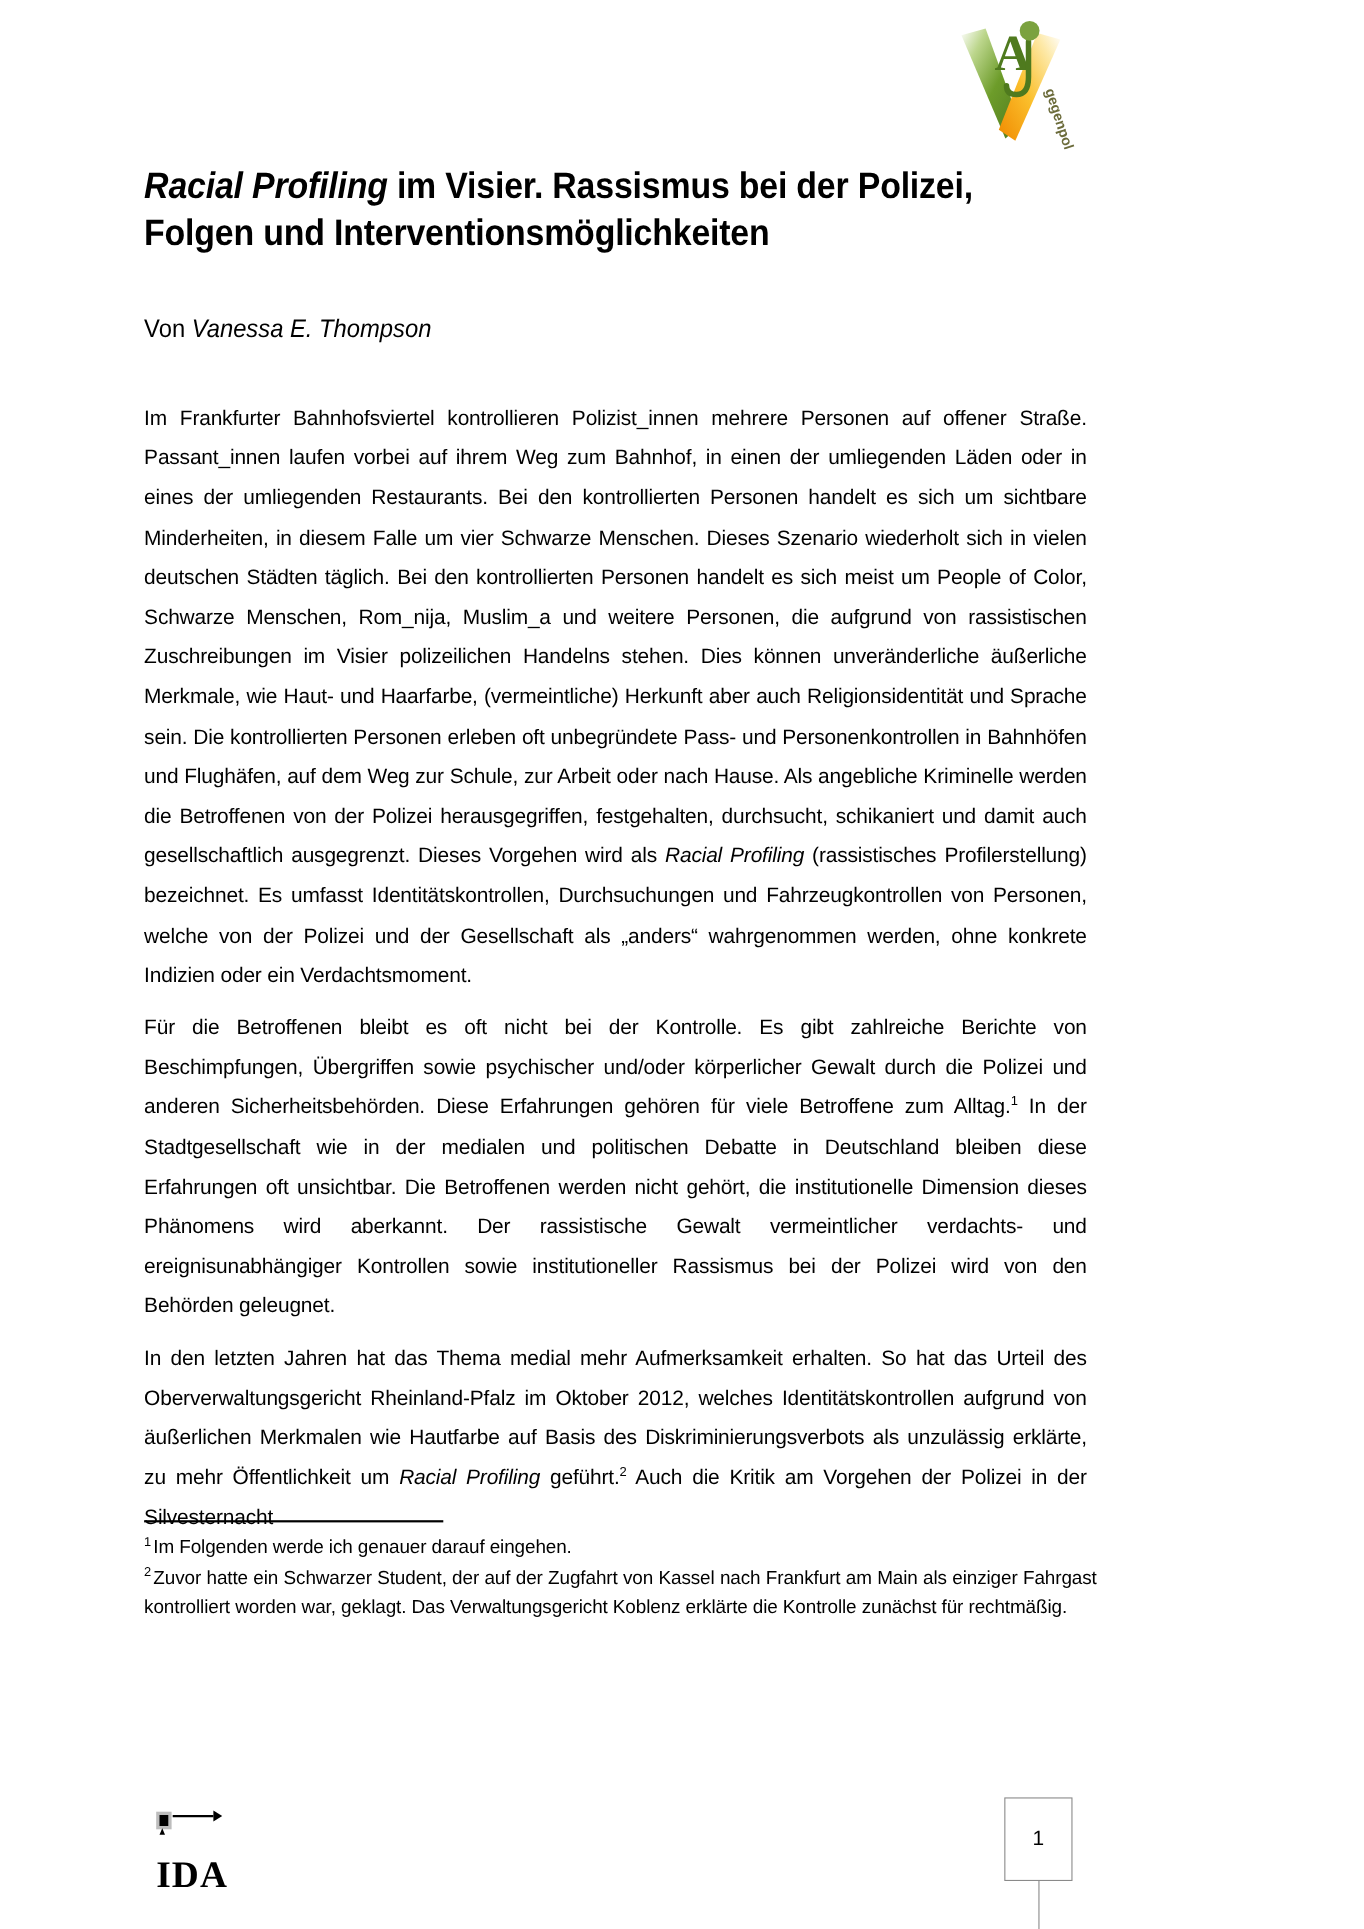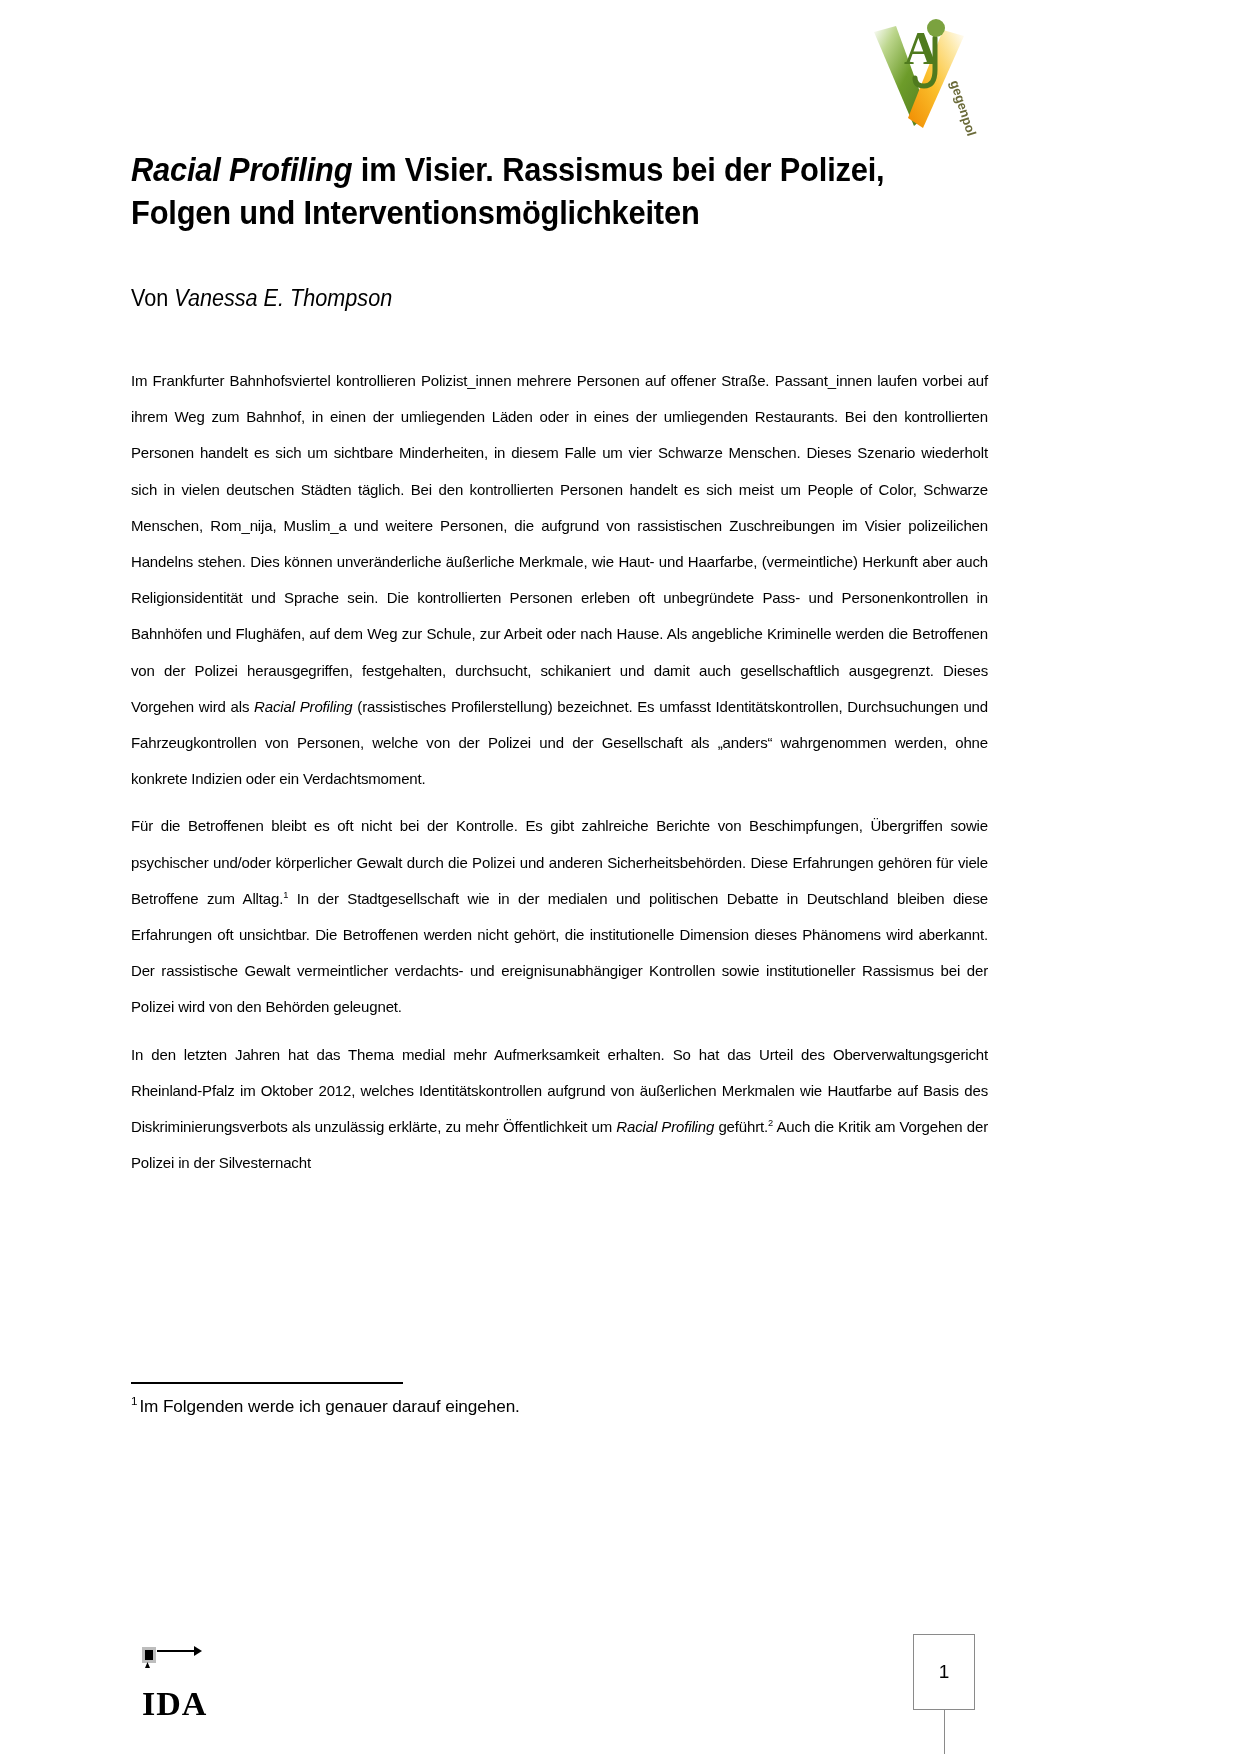--- a/index.html
+++ b/index.html
@@ -62,21 +62,21 @@
 
   
   .body-col {
     position: absolute;
     left: 131px;
     top: 363px;
     width: 857px;
   }
   .para {
     font-family: "Liberation Sans Narrow", "Liberation Sans", sans-serif;
-    font-size: 15px;
+    font-size: 19px;
     line-height: 36.2px;
     text-align: justify;
     text-justify: inter-word;
     margin: 0 0 11px 0;
     hyphens: none;
     word-spacing: 0px;
     letter-spacing: -0.15px;
   }
   .para .it { font-style: italic; }
   .para sup {
@@ -193,20 +193,21 @@
   <div class="body-col">
     <p class="para" id="p1"><span>Im Frankfurter Bahnhofsviertel kontrollieren Polizist_innen mehrere Personen auf offener Straße. Passant_innen laufen vorbei auf ihrem Weg zum Bahnhof, in einen der umliegenden Läden oder in eines der umliegenden Restaurants. Bei den kontrollierten Personen handelt es sich um sichtbare Minderheiten, in diesem Falle um vier Schwarze Menschen. Dieses Szenario wiederholt sich in vielen deutschen Städten täglich. Bei den kontrollierten Personen handelt es sich meist um People of Color, Schwarze Menschen, Rom_nija, Muslim_a und weitere Personen, die aufgrund von rassistischen Zuschreibungen im Visier polizeilichen Handelns stehen. Dies können unveränderliche äußerliche Merkmale, wie Haut- und Haarfarbe, (vermeintliche) Herkunft aber auch Religionsidentität und Sprache sein. Die kontrollierten Personen erleben oft unbegründete Pass- und Personenkontrollen in Bahnhöfen und Flughäfen, auf dem Weg zur Schule, zur Arbeit oder nach Hause. Als angebliche Kriminelle werden die Betroffenen von der Polizei herausgegriffen, festgehalten, durchsucht, schikaniert und damit auch gesellschaftlich ausgegrenzt. Dieses Vorgehen wird als </span><span class="it">Racial Profiling</span><span> (rassistisches Profilerstellung) bezeichnet. Es umfasst Identitätskontrollen, Durchsuchungen und Fahrzeugkontrollen von Personen, welche von der Polizei und der Gesellschaft als „anders“ wahrgenommen werden, ohne konkrete Indizien oder ein Verdachtsmoment.</span></p>
     <p class="para" id="p2"><span>Für die Betroffenen bleibt es oft nicht bei der Kontrolle. Es gibt zahlreiche Berichte von Beschimpfungen, Übergriffen sowie psychischer und/oder körperlicher Gewalt durch die Polizei und anderen Sicherheitsbehörden. Diese Erfahrungen gehören für viele Betroffene zum Alltag.</span><sup>1</sup><span> In der Stadtgesellschaft wie in der medialen und politischen Debatte in Deutschland bleiben diese Erfahrungen oft unsichtbar. Die Betroffenen werden nicht gehört, die institutionelle Dimension dieses Phänomens wird aberkannt. Der rassistische Gewalt vermeintlicher verdachts- und ereignisunabhängiger Kontrollen sowie institutioneller Rassismus bei der Polizei wird von den Behörden geleugnet.</span></p>
     <p class="para" id="p3"><span>In den letzten Jahren hat das Thema medial mehr Aufmerksamkeit erhalten. So hat das Urteil des Oberverwaltungsgericht Rheinland-Pfalz im Oktober 2012, welches Identitätskontrollen aufgrund von äußerlichen Merkmalen wie Hautfarbe auf Basis des Diskriminierungsverbots als unzulässig erklärte, zu mehr Öffentlichkeit um </span><span class="it">Racial Profiling</span><span> geführt.</span><sup>2</sup><span> Auch die Kritik am Vorgehen der Polizei in der Silvesternacht</span></p>
   </div>
 
   <div class="fn-rule"></div>
 
   <div class="footnotes">
     <p class="fn" id="fn0"><sup>1</sup><span>Im Folgenden werde ich genauer darauf eingehen.</span></p>
+    <p class="fn" id="fn1"><sup>2</sup><span>Zuvor hatte ein Schwarzer Student, der auf der Zugfahrt von Kassel nach Frankfurt am Main als einziger Fahrgast kontrolliert worden war, geklagt. Das Verwaltungsgericht Koblenz erklärte die Kontrolle zunächst für rechtmäßig.</span></p>
   </div>
 
   <div class="ida-wrap">
     <svg class="ida-svg" viewBox="0 0 80 82">
       <rect x="4" y="6" width="14" height="16" fill="#bdbdbd"></rect>
       <rect x="7" y="9" width="8" height="10" fill="#000000"></rect>
       <line x1="19" y1="10" x2="56" y2="10" stroke="#000000" stroke-width="2"></line>
       <polygon points="56,5 64,10 56,15" fill="#000000"></polygon>
       <polygon points="7,27 12,27 9.5,21" fill="#000000"></polygon>
       <text x="4" y="74" font-family="Liberation Serif, serif" font-size="34" font-weight="bold" fill="#000000" letter-spacing="1">IDA</text>

